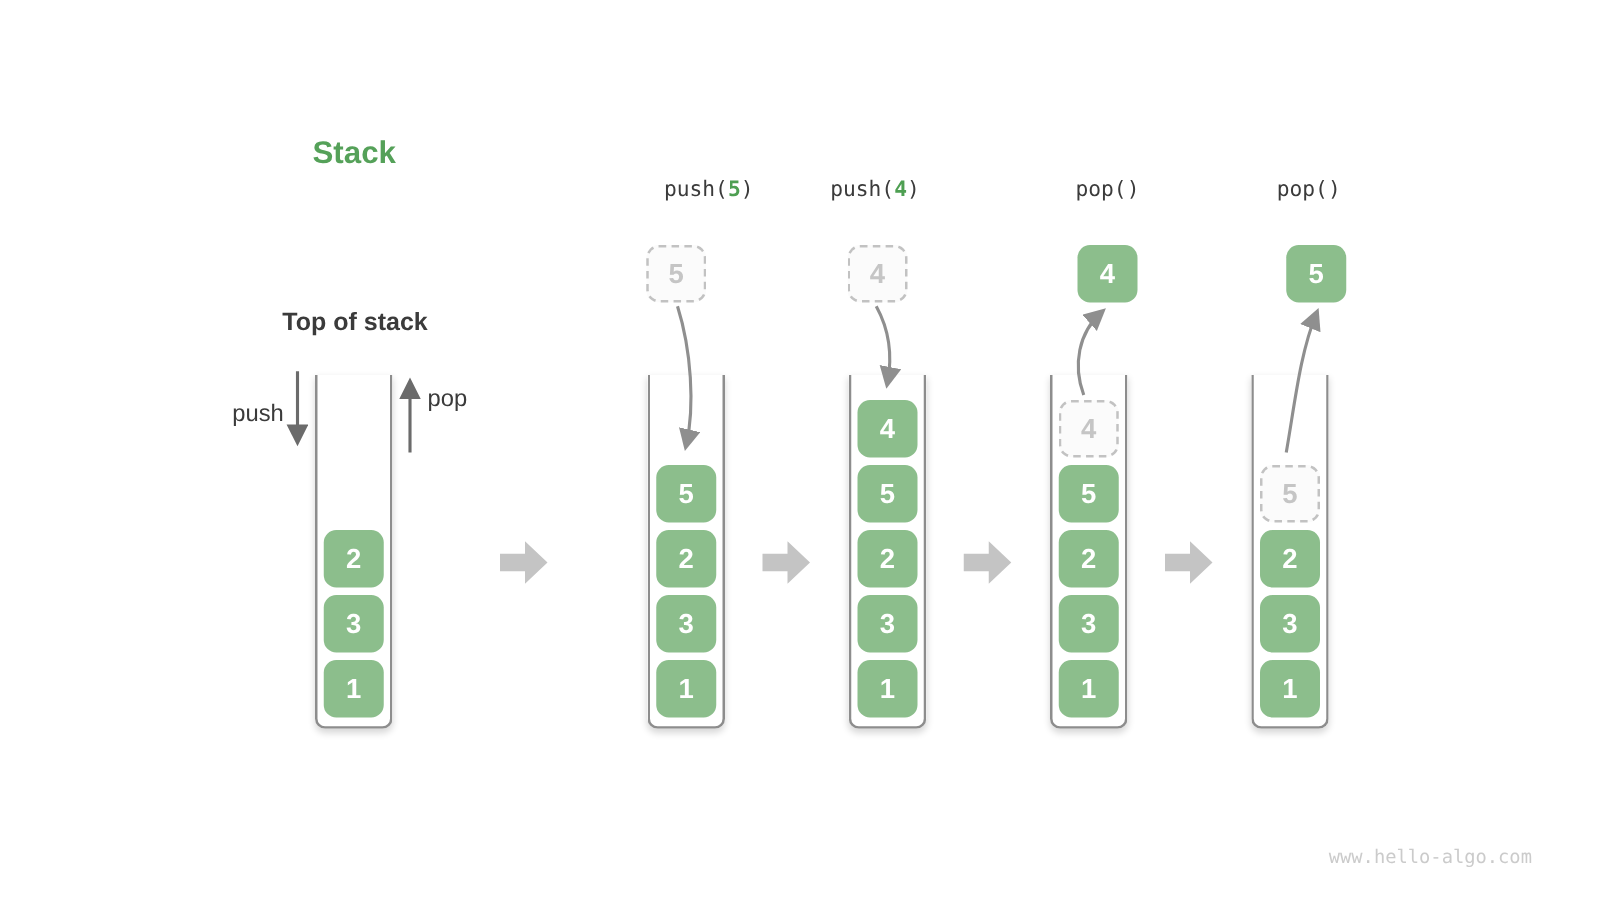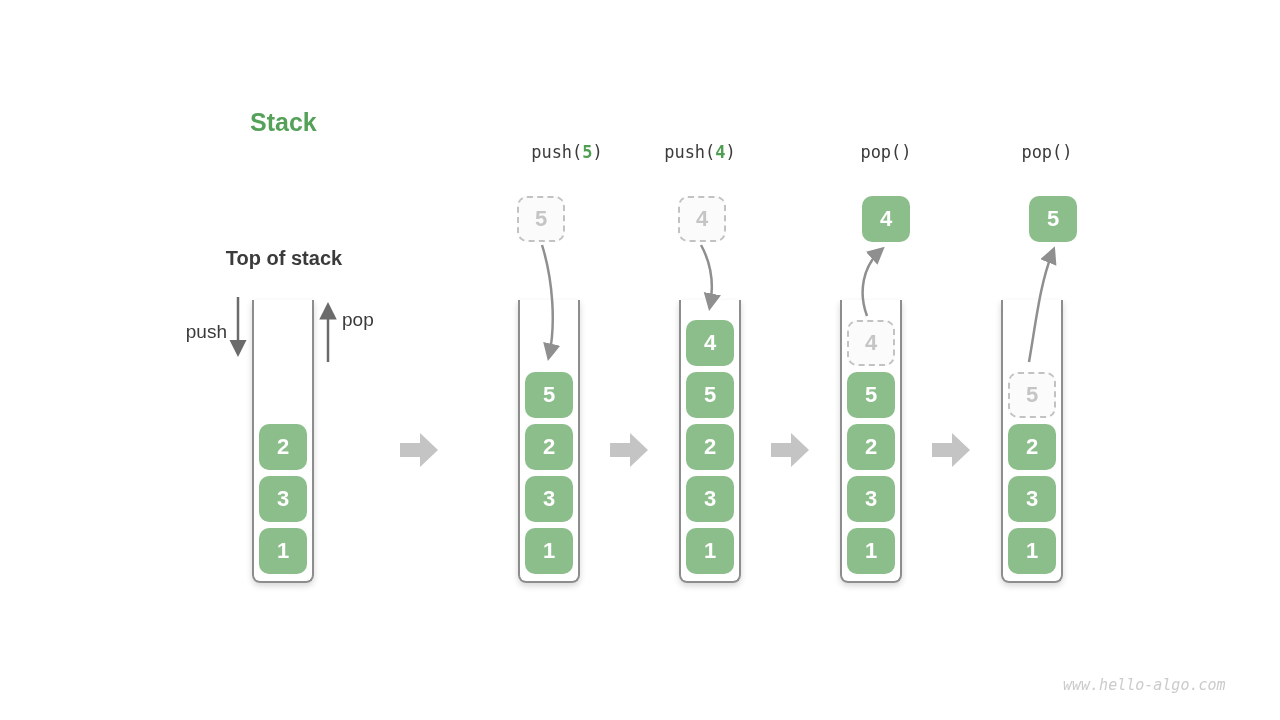--- a/index.html
+++ b/index.html
@@ -59,21 +59,21 @@
     background:#FBFBFB; border:2px dashed #C2C2C2; color:#C5C5C5;
   }
   .float-box.solid { background:#8CBE8C; color:#ffffff; }
   .overlay {
     position:absolute; left:0; top:0; width:1280px; height:720px;
     pointer-events:none; z-index:5;
   }
   .watermark {
     position:absolute; left:1063px; top:676px;
     font-family:"DejaVu Sans Mono", monospace;
-    font-size:15px; color:#CBCBCB;font-style:italic;
+    font-size:15px; color:#CBCBCB;
   }
 </style>
 </head>
 <body>
 
 <div class="canvas">
 
   <div class="page-title">Stack</div>
   <div class="big-label label-top">Top of stack</div>
   <div class="side-label push-label">push</div>

